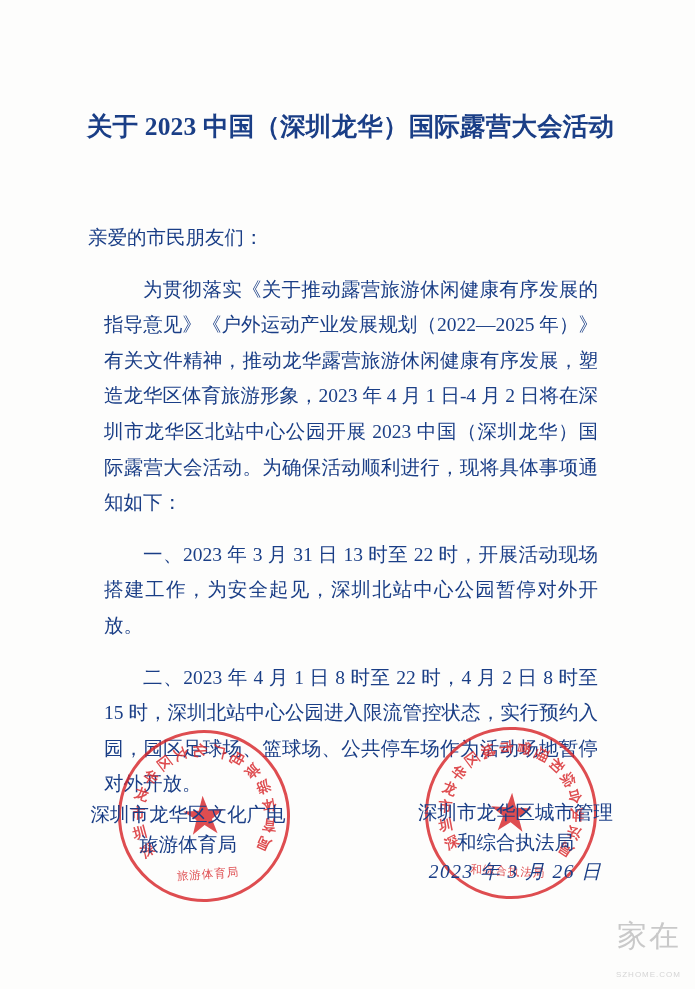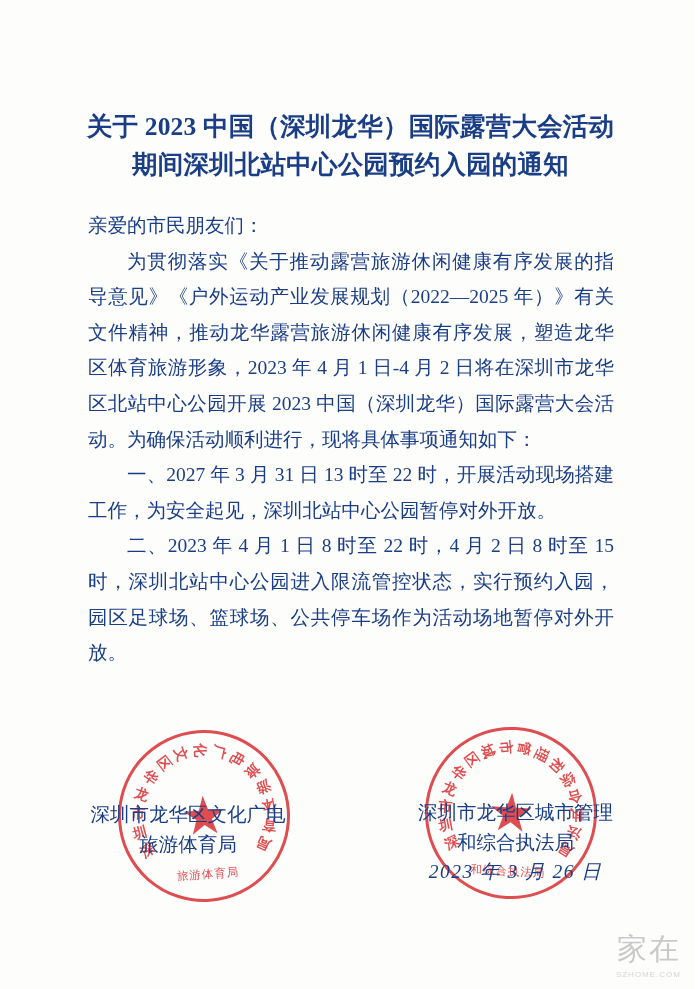--- a/index.html
+++ b/index.html
@@ -43,25 +43,25 @@
     position: absolute;
     left: 88px;
     top: 208px;
     width: 526px;
     color: #1a3e86;
     font-size: 19.5px;
     line-height: 35.6px;
     font-family: "Liberation Serif", "DejaVu Serif", serif;
   }
   .salutation {
-    margin: 0 0 0 0;
+    margin: 12px 0 0 0;
     text-align: left;
   }
   .para {
-    margin: 0;
+    margin: 16px;
     text-indent: 2em;
     text-align: justify;
     text-justify: inter-ideograph;
   }
   
   .seal {
     position: absolute;
     width: 172px;
     height: 172px;
     border-radius: 50%;
@@ -162,37 +162,36 @@
     font-size: 30px;
     letter-spacing: 2px;
     font-family: "Liberation Serif", "DejaVu Serif", serif;
     line-height: 32px;
   }
   .watermark .wm-sub {
     color: #d5d5d5;
     font-size: 8px;
     letter-spacing: 1px;
     font-family: "Liberation Sans", sans-serif;
-    margin-top: 5px;
+    margin-top: 18px;
   }
 </style>
 </head>
 <body>
 
 <div class="page">
 
   <div class="doc-title">
     <span>关于 2023 中国（深圳龙华）国际露营大会活动</span>
-    <span class="line2">期间深圳北站中心公园预约入园的通知</span>
   </div>
 
   <div class="body-block">
     <p class="salutation">亲爱的市民朋友们：</p>
     <p class="para">为贯彻落实《关于推动露营旅游休闲健康有序发展的指导意见》《户外运动产业发展规划（2022—2025 年）》有关文件精神，推动龙华露营旅游休闲健康有序发展，塑造龙华区体育旅游形象，2023 年 4 月 1 日-4 月 2 日将在深圳市龙华区北站中心公园开展 2023 中国（深圳龙华）国际露营大会活动。为确保活动顺利进行，现将具体事项通知如下：</p>
-    <p class="para">一、2027 年 3 月 31 日 13 时至 22 时，开展活动现场搭建工作，为安全起见，深圳北站中心公园暂停对外开放。</p>
+    <p class="para">一、2023 年 3 月 31 日 13 时至 22 时，开展活动现场搭建工作，为安全起见，深圳北站中心公园暂停对外开放。</p>
     <p class="para">二、2023 年 4 月 1 日 8 时至 22 时，4 月 2 日 8 时至 15 时，深圳北站中心公园进入限流管控状态，实行预约入园，园区足球场、篮球场、公共停车场作为活动场地暂停对外开放。</p>
   </div>
 
   <div class="seal seal-left">
     <div class="arc-text">
         <span style="transform: rotate(-118deg) translate(0px, -66px) rotate(90deg) translate(-50%, -50%);">深</span>
         <span style="transform: rotate(-101.143deg) translate(0px, -66px) rotate(90deg) translate(-50%, -50%);">圳</span>
         <span style="transform: rotate(-84.2857deg) translate(0px, -66px) rotate(90deg) translate(-50%, -50%);">市</span>
         <span style="transform: rotate(-67.4286deg) translate(0px, -66px) rotate(90deg) translate(-50%, -50%);">龙</span>
         <span style="transform: rotate(-50.5714deg) translate(0px, -66px) rotate(90deg) translate(-50%, -50%);">华</span>

